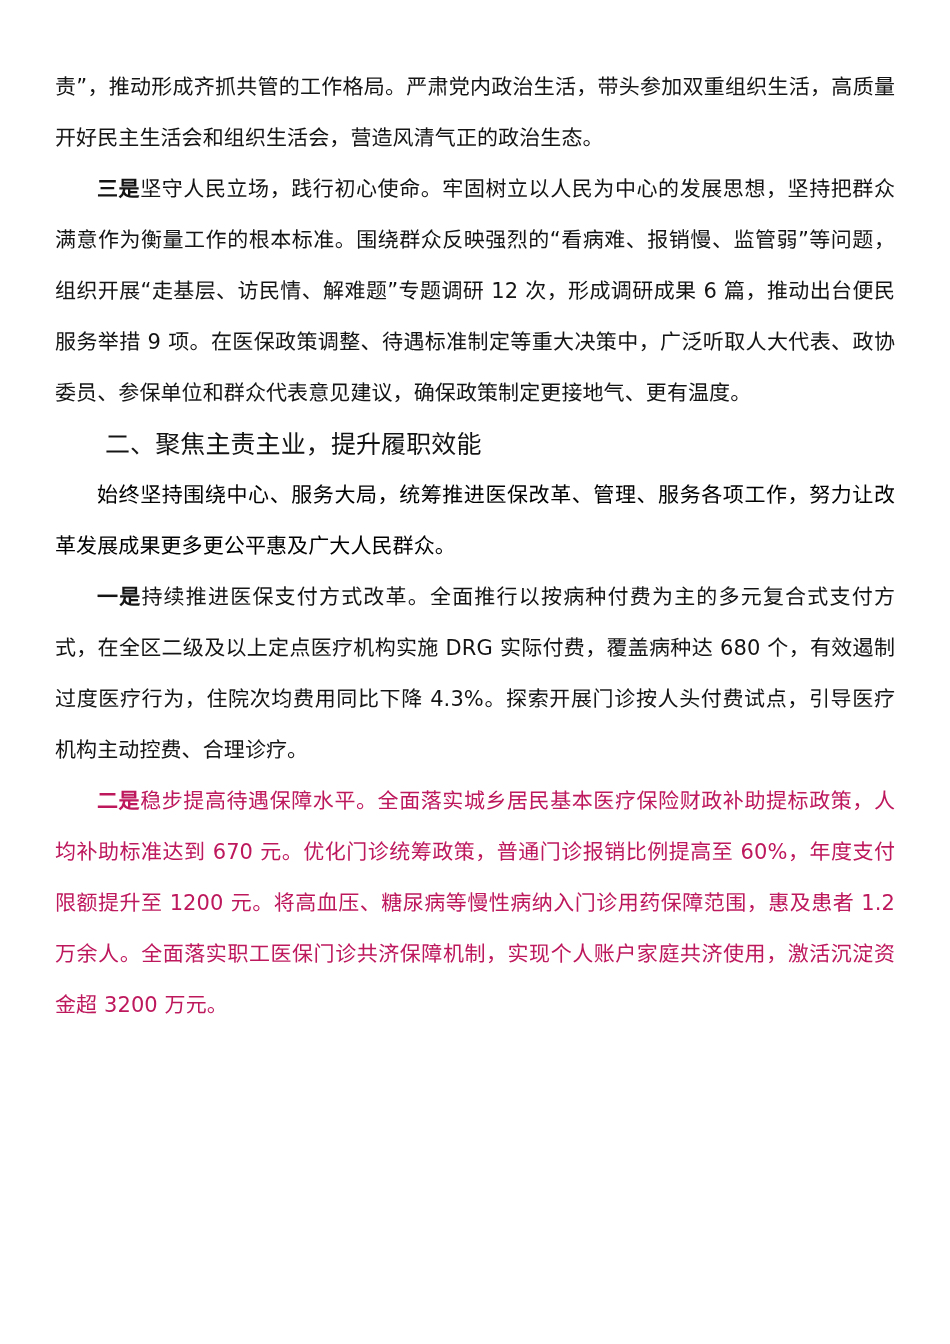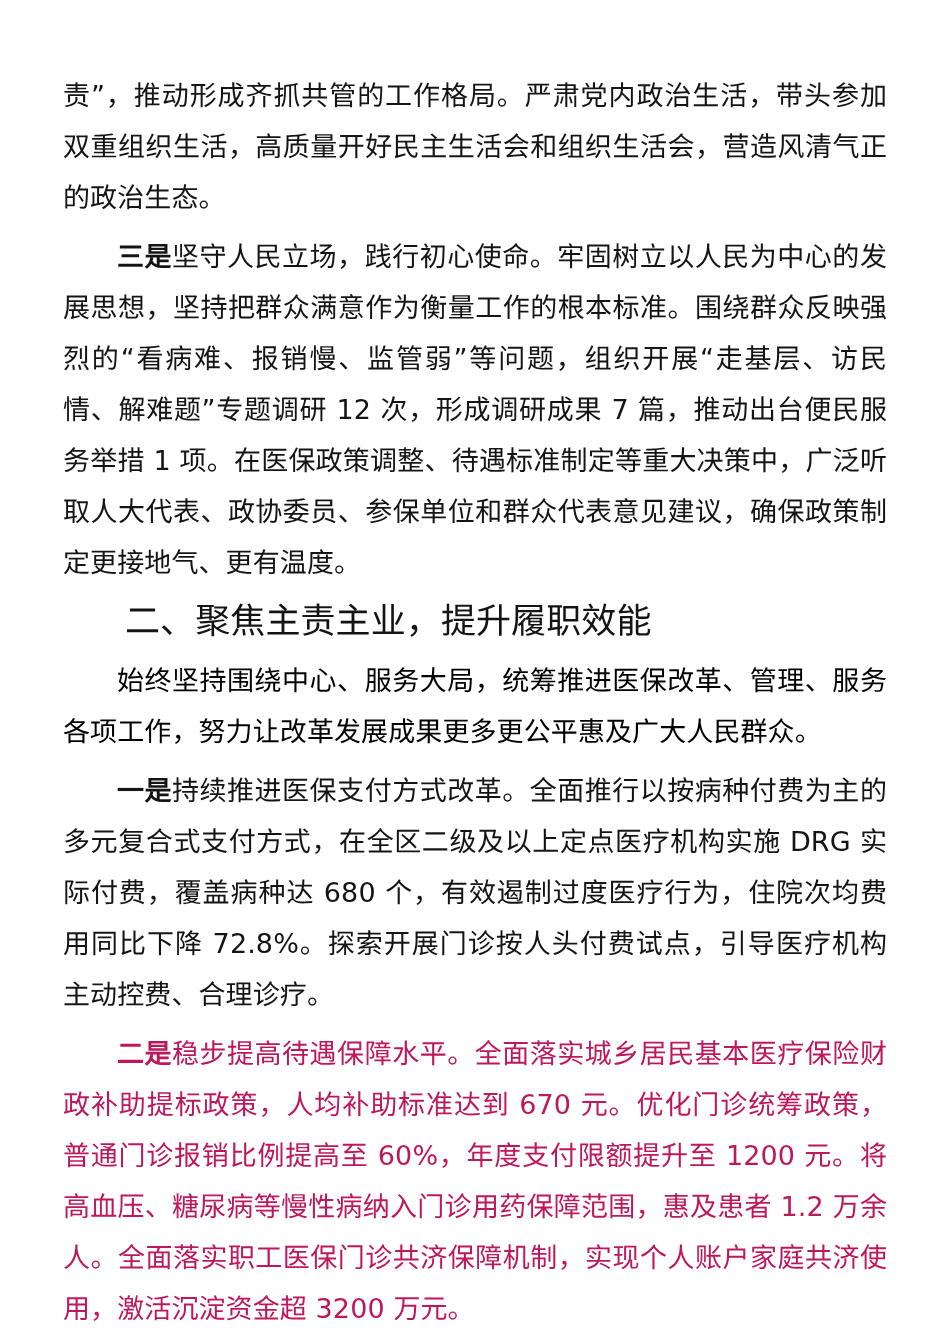--- a/index.html
+++ b/index.html
@@ -20,57 +20,57 @@
     box-sizing: border-box;
     width: 950px;
     height: 1344px;
     padding: 62px 55px 0 55px;
     background: #ffffff;
   }
   .doc-body {
     width: 840px;
   }
   p.para {
-    margin: 8px;
+    margin: 0;
     padding: 0;
-    font-size: 27px;
+    font-size: 21px;
     line-height: 51px;
     text-align: justify;
     text-justify: inter-ideograph;
     text-align-last: left;
     letter-spacing: 0.1px;
     word-break: break-all;
     color: #141414;
   }
   p.indent {
     text-indent: 2em;
   }
   p.noindent {
     text-indent: 0;
   }
   .lead {
     font-weight: 700;
   }
   .heading-line {
     margin: 0;
     padding: 0;
-    font-size: 35px;
+    font-size: 25px;
     line-height: 51px;
     text-indent: 2em;
     letter-spacing: 0.1px;
     color: #141414;
   }
 </style>
 </head>
 <body style="background: rgb(255, 255, 255);">
 
 <div class="page" style="background: rgb(255, 255, 255);">
   <div class="doc-body" id="doc-body">
 
   <p class="para noindent" style="color: rgb(20, 20, 20);"><span>责”，推动形成齐抓共管的工作格局。严肃党内政治生活，带头参加双重组织生活，高质量开好民主生活会和组织生活会，营造风清气正的政治生态。</span></p>
-      <p class="para indent" style="color: rgb(20, 20, 20);"><span class="lead">三是</span><span>坚守人民立场，践行初心使命。牢固树立以人民为中心的发展思想，坚持把群众满意作为衡量工作的根本标准。围绕群众反映强烈的“看病难、报销慢、监管弱”等问题，组织开展“走基层、访民情、解难题”专题调研 12 次，形成调研成果 7 篇，推动出台便民服务举措 1 项。在医保政策调整、待遇标准制定等重大决策中，广泛听取人大代表、政协委员、参保单位和群众代表意见建议，确保政策制定更接地气、更有温度。</span></p>
+      <p class="para indent" style="color: rgb(20, 20, 20);"><span class="lead">三是</span><span>坚守人民立场，践行初心使命。牢固树立以人民为中心的发展思想，坚持把群众满意作为衡量工作的根本标准。围绕群众反映强烈的“看病难、报销慢、监管弱”等问题，组织开展“走基层、访民情、解难题”专题调研 12 次，形成调研成果 6 篇，推动出台便民服务举措 9 项。在医保政策调整、待遇标准制定等重大决策中，广泛听取人大代表、政协委员、参保单位和群众代表意见建议，确保政策制定更接地气、更有温度。</span></p>
       <p class="heading-line indent" style="color: rgb(20, 20, 20);"><span>二、聚焦主责主业，提升履职效能</span></p>
       <p class="para indent" style="color: #000000;"><span>始终坚持围绕中心、服务大局，统筹推进医保改革、管理、服务各项工作，努力让改革发展成果更多更公平惠及广大人民群众。</span></p>
-      <p class="para indent" style="color: rgb(20, 20, 20);"><span class="lead">一是</span><span>持续推进医保支付方式改革。全面推行以按病种付费为主的多元复合式支付方式，在全区二级及以上定点医疗机构实施 DRG 实际付费，覆盖病种达 680 个，有效遏制过度医疗行为，住院次均费用同比下降 72.8%。探索开展门诊按人头付费试点，引导医疗机构主动控费、合理诊疗。</span></p>
+      <p class="para indent" style="color: rgb(20, 20, 20);"><span class="lead">一是</span><span>持续推进医保支付方式改革。全面推行以按病种付费为主的多元复合式支付方式，在全区二级及以上定点医疗机构实施 DRG 实际付费，覆盖病种达 680 个，有效遏制过度医疗行为，住院次均费用同比下降 4.3%。探索开展门诊按人头付费试点，引导医疗机构主动控费、合理诊疗。</span></p>
       <p class="para indent" style="color: #be185d;"><span class="lead">二是</span><span>稳步提高待遇保障水平。全面落实城乡居民基本医疗保险财政补助提标政策，人均补助标准达到 670 元。优化门诊统筹政策，普通门诊报销比例提高至 60%，年度支付限额提升至 1200 元。将高血压、糖尿病等慢性病纳入门诊用药保障范围，惠及患者 1.2 万余人。全面落实职工医保门诊共济保障机制，实现个人账户家庭共济使用，激活沉淀资金超 3200 万元。</span></p>
       <p class="para indent" style="color: rgb(20, 20, 20);"></p>
     </div>
 </div>
 
 </body></html>

